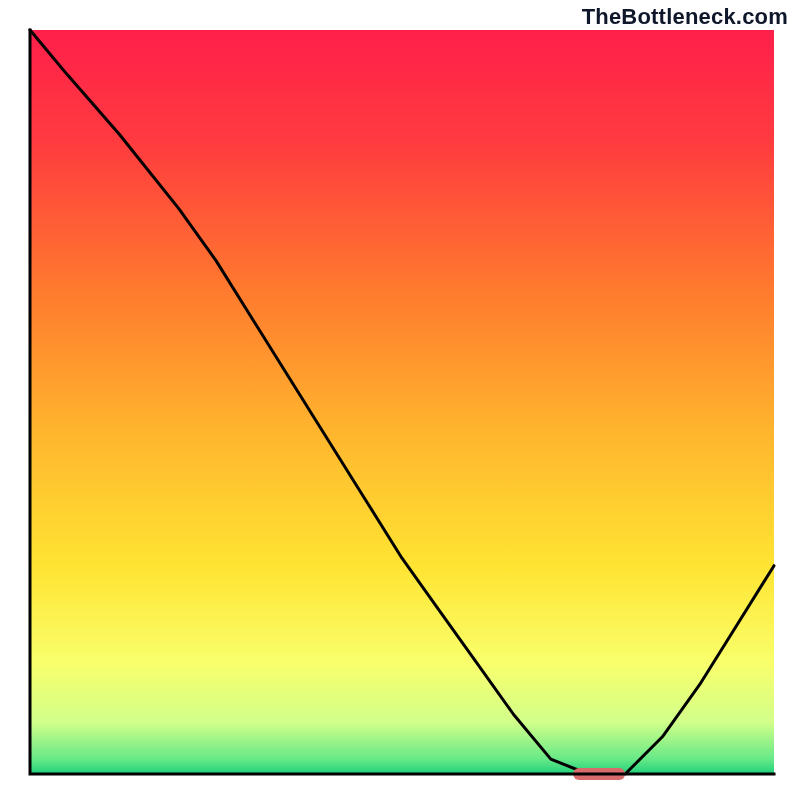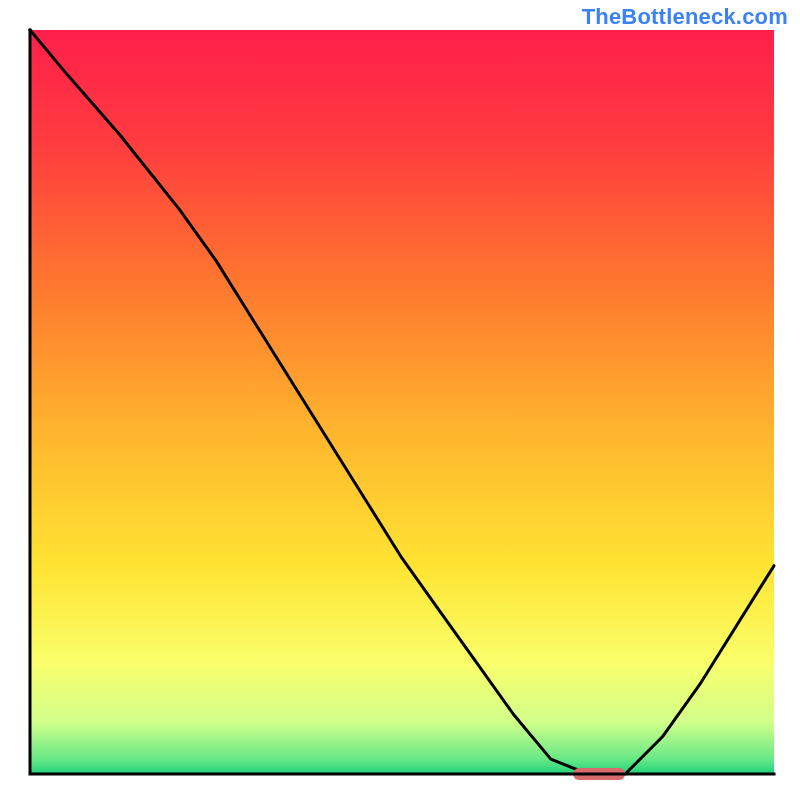--- a/index.html
+++ b/index.html
@@ -14,21 +14,21 @@
     position: relative;
     width: 800px;
     height: 800px;
   }
   .watermark {
     position: absolute;
     top: 4px;
     right: 12px;
     font-size: 22px;
     font-weight: 600;
-    color: #3b82f6;
+    color: #0f172a;
     letter-spacing: 0.2px;
   }
   svg {
     position: absolute;
     top: 0;
     left: 0;
   }
 </style>
 </head>
 <body>

